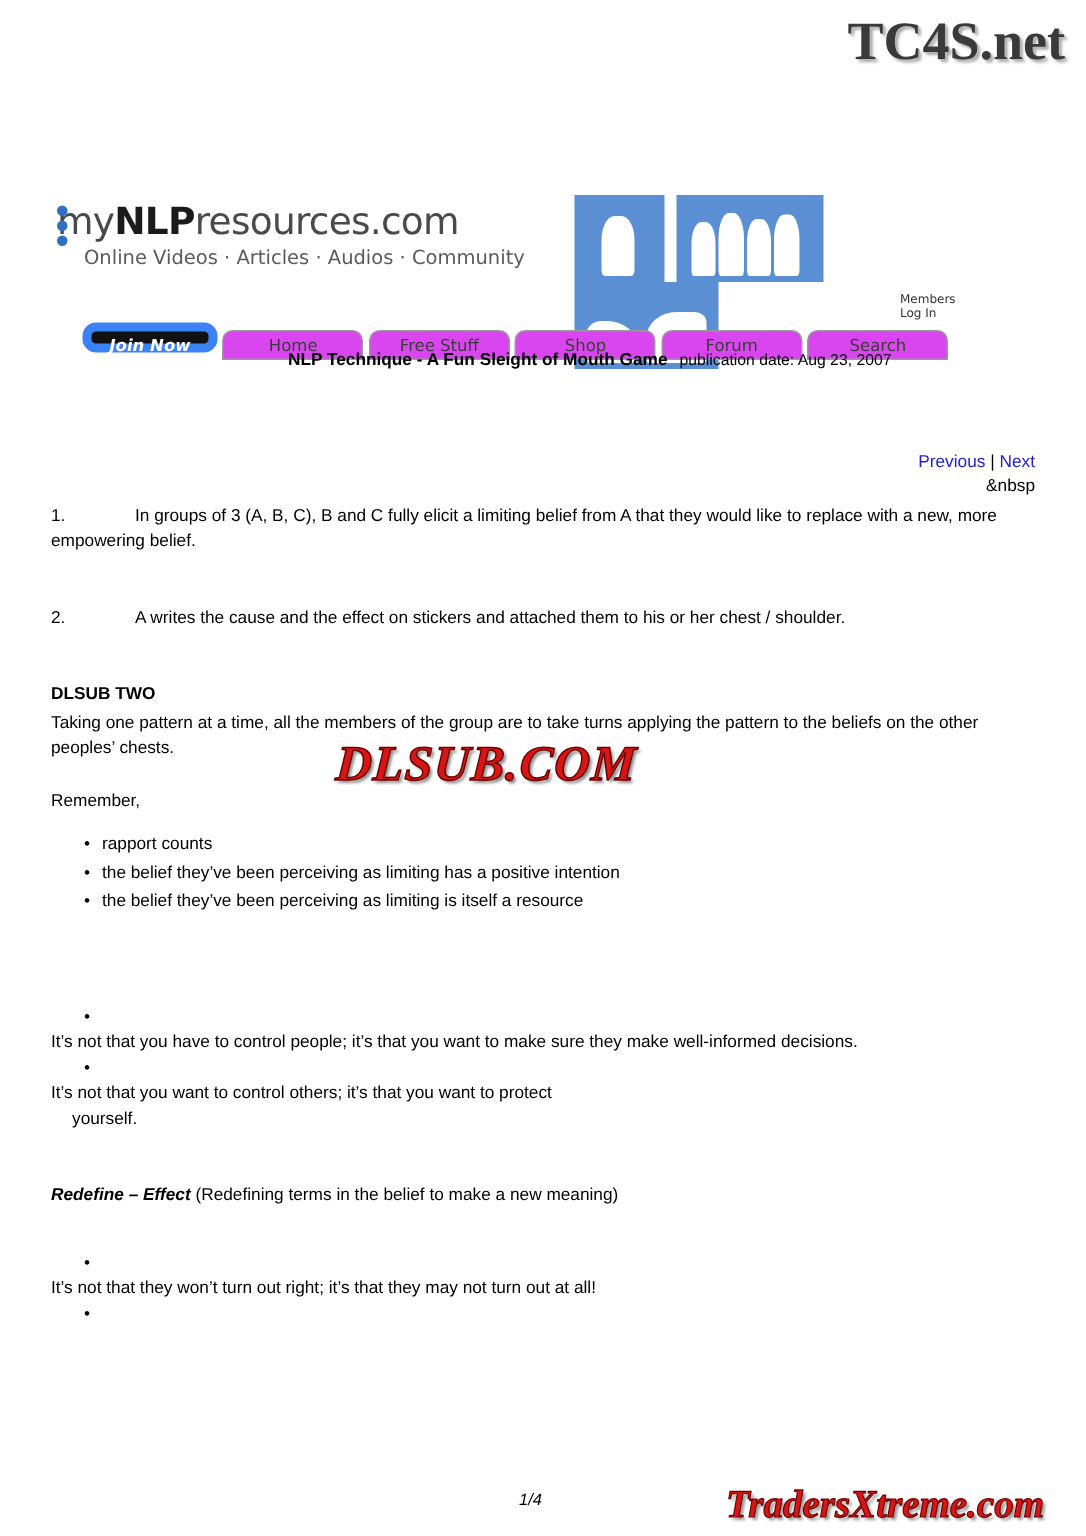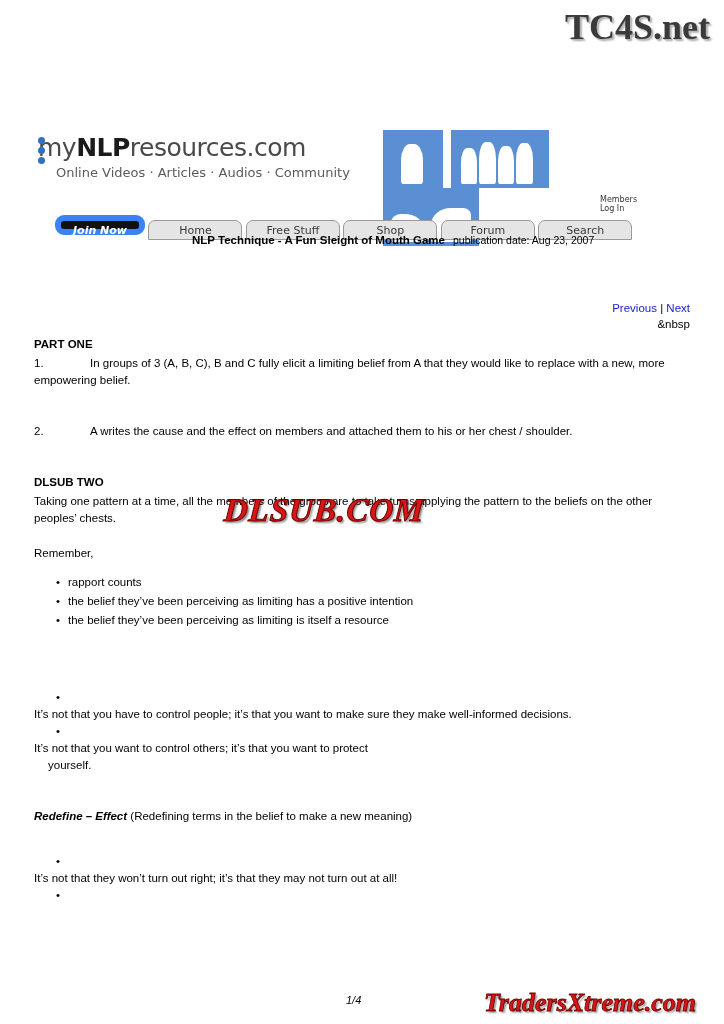--- a/index.html
+++ b/index.html
@@ -121,21 +121,21 @@
   }
   .nav-tab {
     display: inline-block;
     width: 94px;
     height: 20px;
     line-height: 20px;
     text-align: center;
     font-family: "DejaVu Sans", sans-serif;
     font-size: 11px;
     color: #3b3b3b;
-    background: #e5e5e5;
+    background: #d946ef;
     border: 1px solid #9a9a9a;
     border-radius: 7px 7px 0 0;
     margin-right: -1px;
     box-sizing: border-box;
   }
   .nav-tab.join {
     background: #111111;
     color: #ffffff;
     font-weight: bold;
     font-style: italic;
@@ -337,30 +337,29 @@
 
 <div class="pager">
   <a>Previous</a>
   <span class="sep">|</span>
   <a>Next</a>
 </div>
 <div class="nbsp-line">&amp;nbsp</div>
 
 <div class="content">
 
-  <div class="h-part">PART ONE</div>
 
   <p class="para">
     <span class="num">1.</span><span>In groups of 3 (A, B, C), B and C fully elicit a limiting belief from A that they would like to replace with a new, more empowering belief.</span>
   </p>
 
   <div class="spacer-34"></div>
 
   <p class="para">
-    <span class="num">2.</span><span>A writes the cause and the effect on members and attached them to his or her chest / shoulder.</span>
+    <span class="num">2.</span><span>A writes the cause and the effect on stickers and attached them to his or her chest / shoulder.</span>
   </p>
 
   <div class="spacer-34"></div>
 
   <div class="h-part">DLSUB TWO</div>
 
   <p class="para">Taking one pattern at a time, all the members of the group are to take turns applying the pattern to the beliefs on the other peoples’ chests.</p>
 
   <div class="spacer-18"></div>
 

